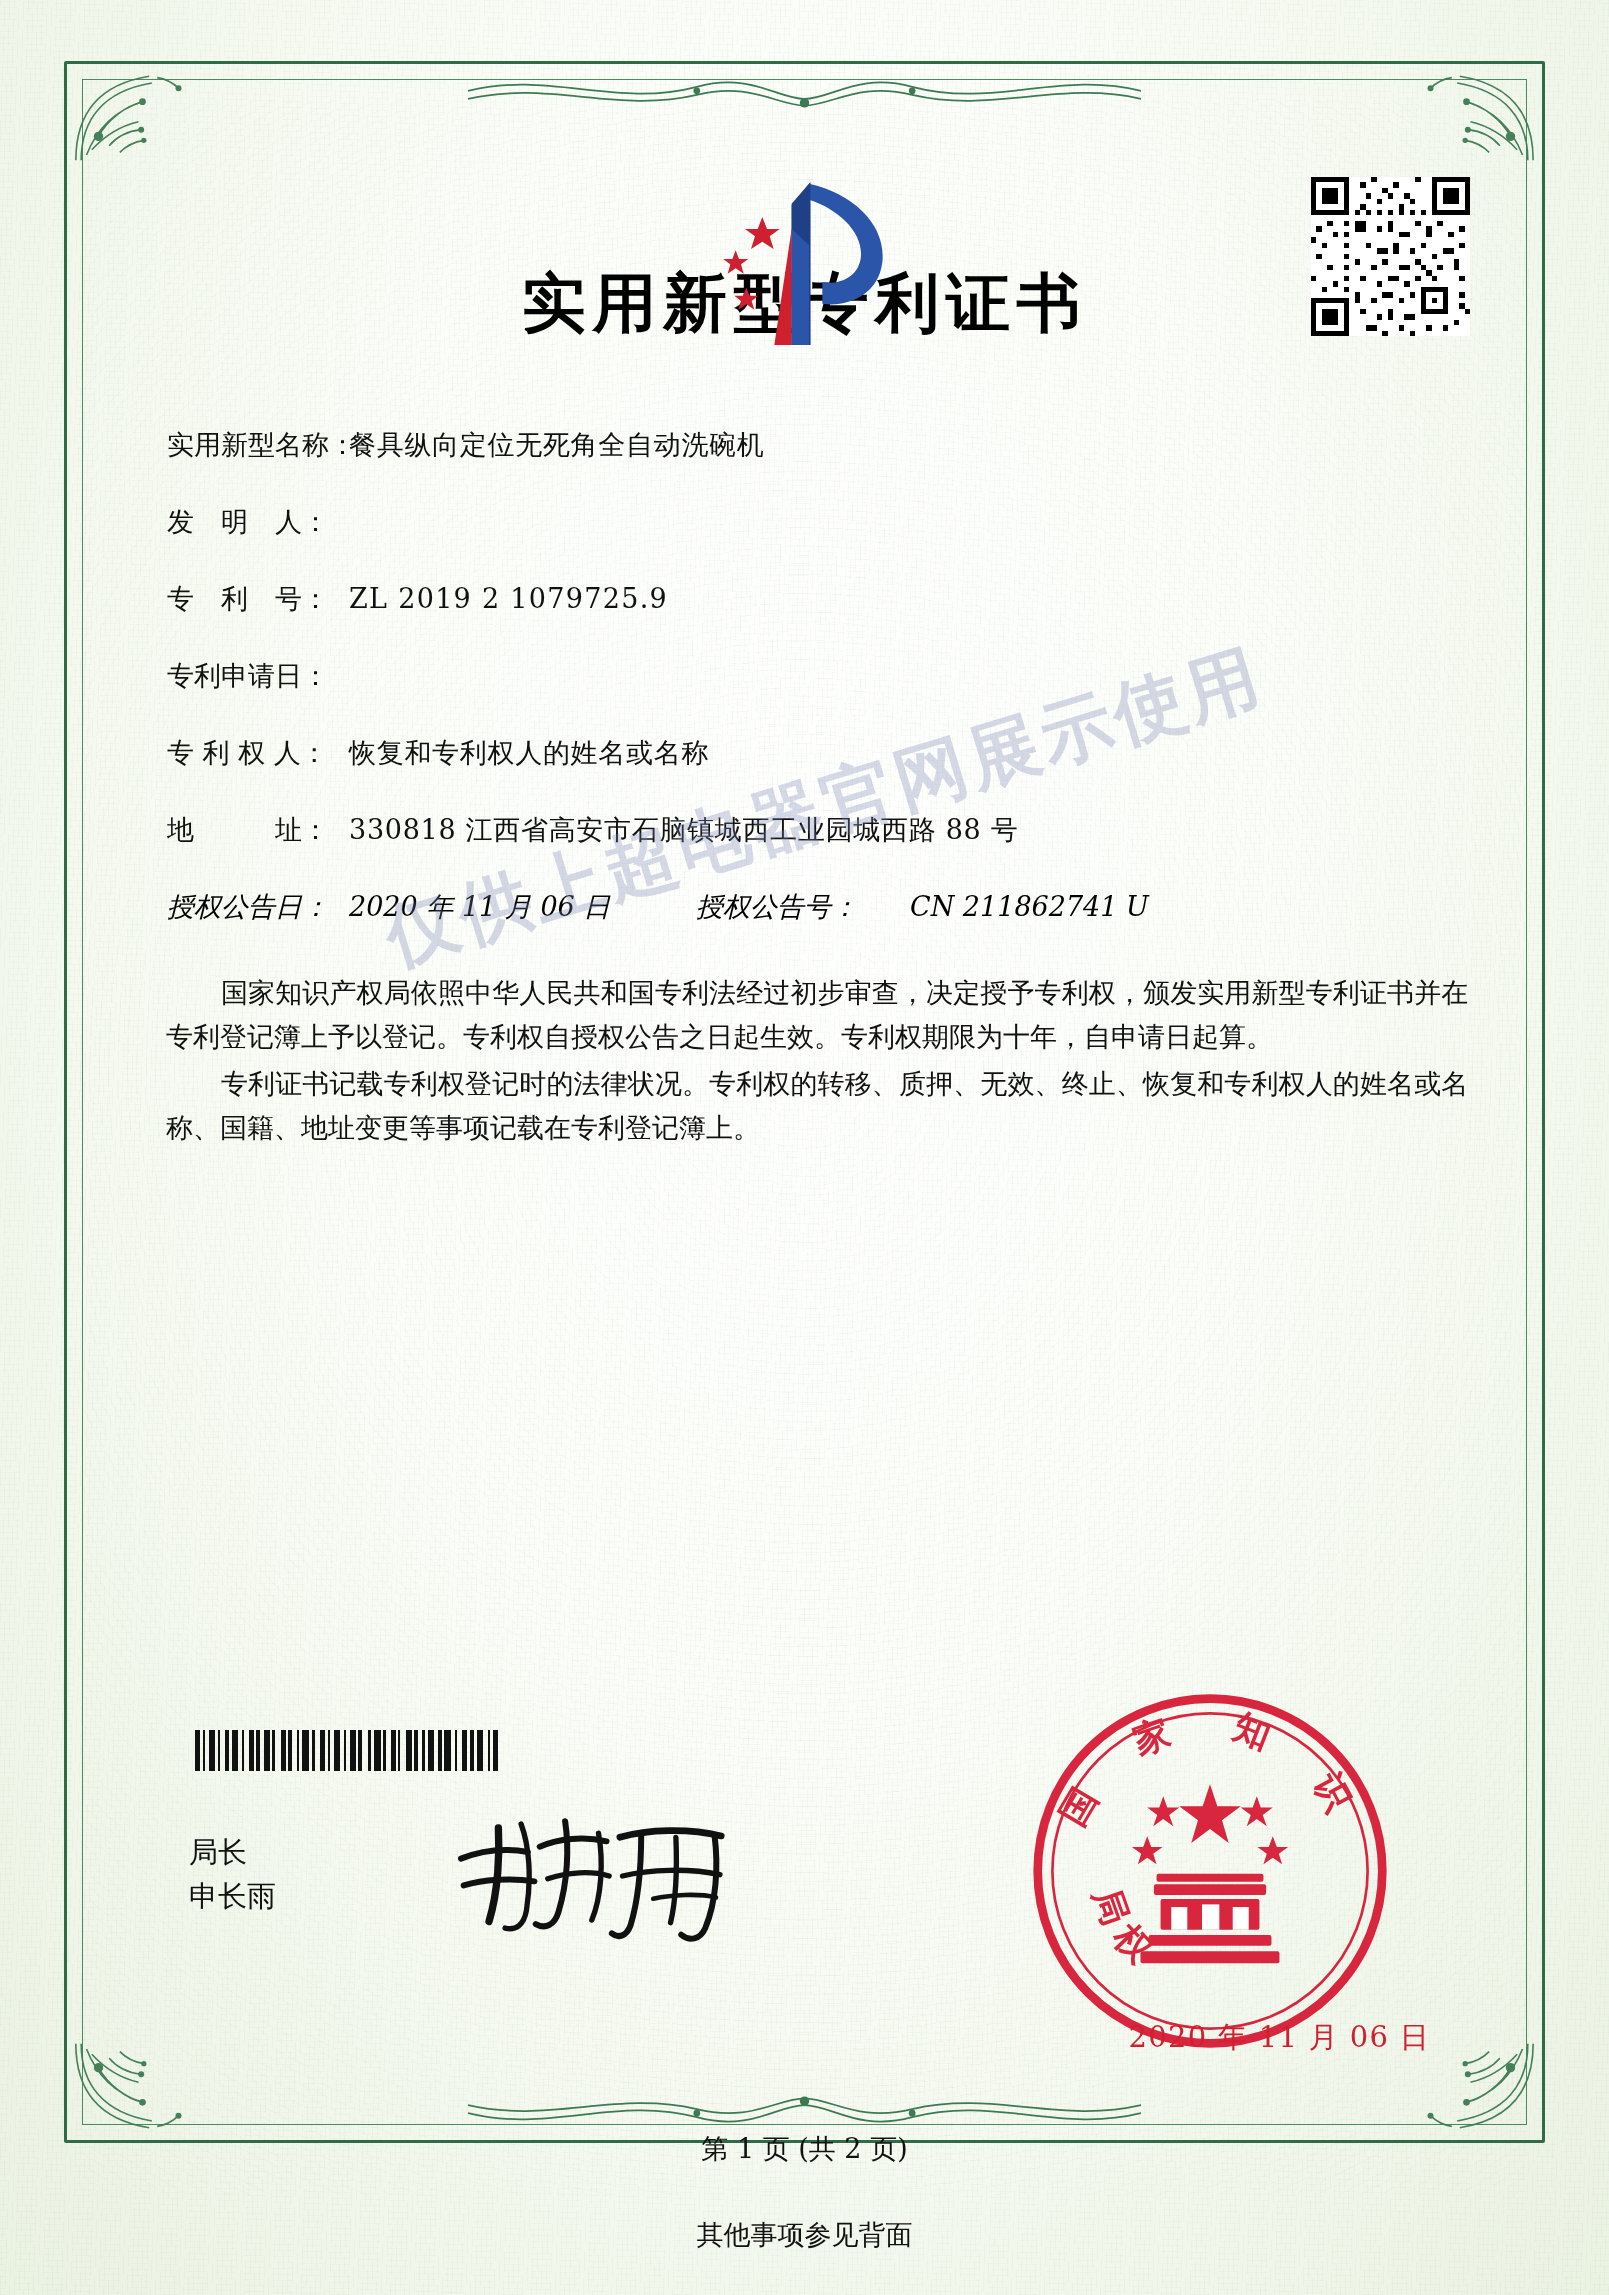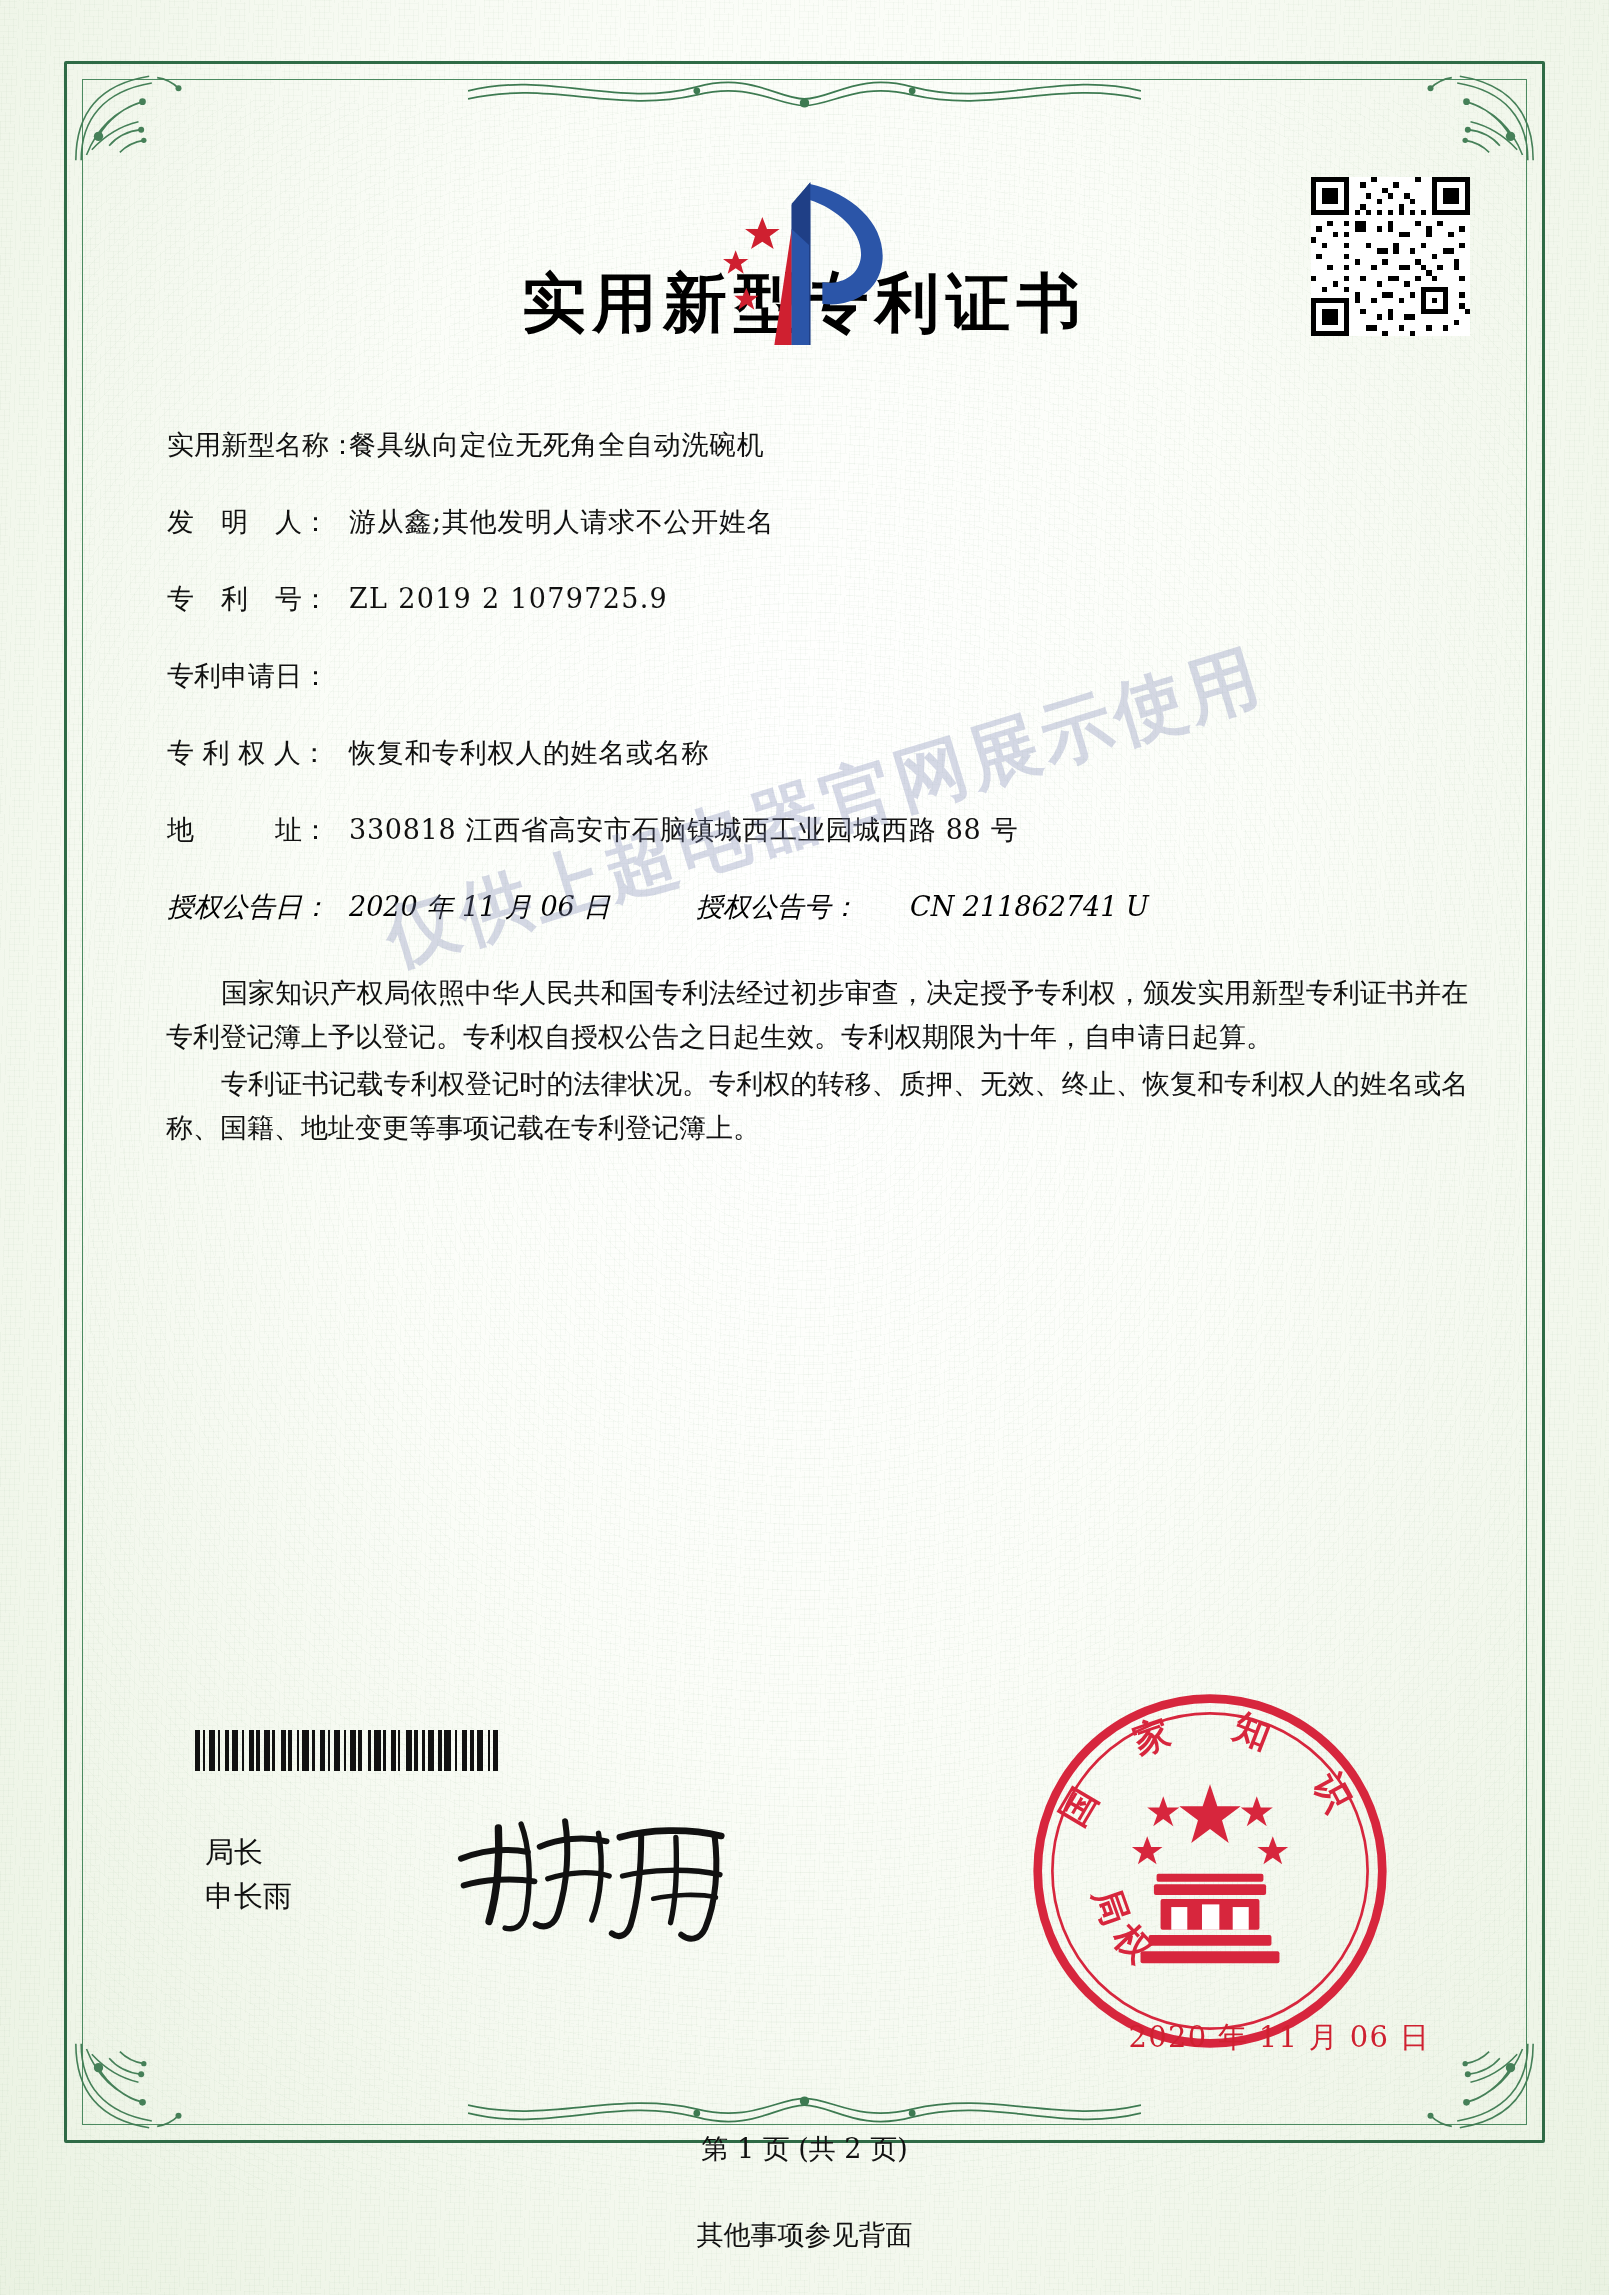--- a/index.html
+++ b/index.html
@@ -164,21 +164,21 @@
     top: 1730px;
     width: 408px;
     height: 41px;
     display: flex;
     align-items: stretch;
   }
   .barcode i { display: block; height: 100%; background: #111; }
 
   .signature-block {
     position: absolute;
-    left: 205px;
+    left: 189px;
     top: 1831px;
     font-size: 29px;
     line-height: 1.5;
     color: #111;
     font-family: "DejaVu Serif", serif;
   }
   .sig-hand {
     position: absolute;
     left: 441px;
     top: 1797px;
@@ -484,21 +484,20 @@
 
     <div class="fields">
 
       <div class="field-row">
         <span class="f-label">实用新型名称：</span>
         <span class="f-value">餐具纵向定位无死角全自动洗碗机</span>
       </div>
 
       <div class="field-row">
         <span class="f-label">发　明　人：</span>
-        <span class="f-value">游从鑫;其他发明人请求不公开姓名</span>
       </div>
 
       <div class="field-row">
         <span class="f-label">专　利　号：</span>
         <span class="f-value mono">ZL 2019 2 1079725.9</span>
       </div>
 
       <div class="field-row">
         <span class="f-label">专利申请日：</span>
       </div>

